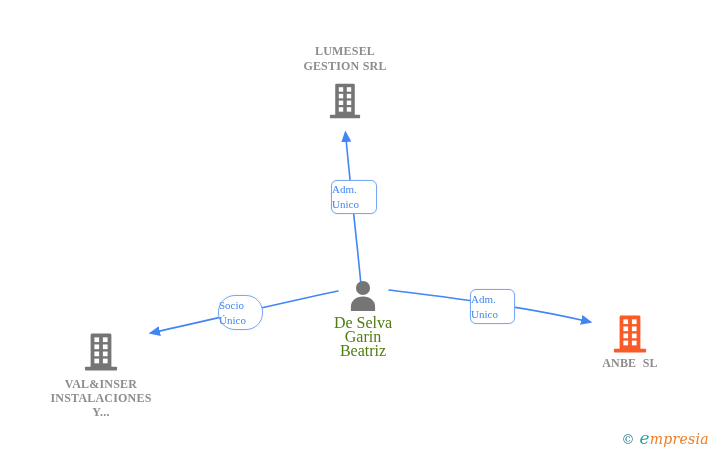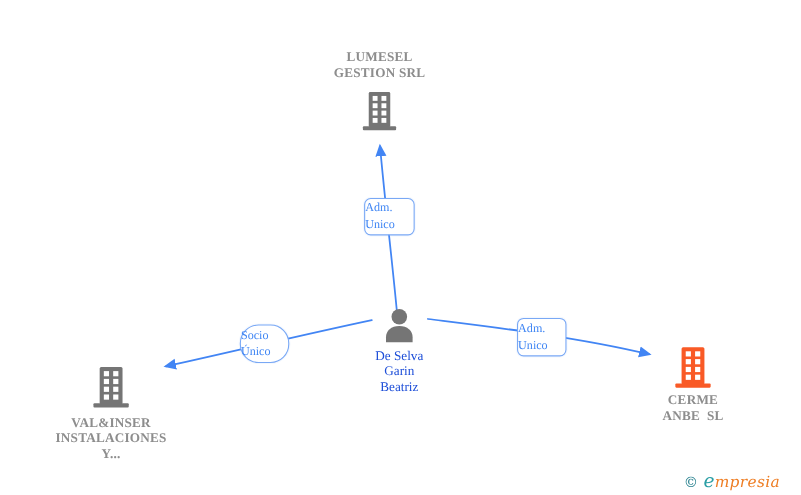--- a/index.html
+++ b/index.html
@@ -4,21 +4,21 @@
 <style>
   html,body{margin:0;padding:0;background:#fff;}
   .canvas{
     position:relative;width:728px;height:450px;background:#ffffff;overflow:hidden;
     font-family:"Liberation Sans", sans-serif;
   }
   .edges{position:absolute;left:0;top:0;z-index:1;}
   .edge{stroke:#4285f4;stroke-width:1.6;fill:none;stroke-linecap:round;}
   .node{position:absolute;z-index:2;text-align:center;cursor:pointer;}
   .node-label{color:#8d8d8d;font-size:12px;font-weight:bold;line-height:15px;letter-spacing:.2px;}
-  .person-name{color:#1d4ed8;font-size:12px;font-weight:normal;line-height:14px;margin-top:4px;}
+  .person-name{color:#4d7c0f;font-size:16px;font-weight:normal;line-height:14px;margin-top:4px;}
   .lbl-line{display:block;white-space:pre;font-family:Liberation Serif, serif;}
   .icon{display:inline-block;vertical-align:top;}
   .gray-icon{color:#757575;}
   .orange-icon{color:#f95a26;}
   .edge-label{
     position:absolute;z-index:2;background:#ffffff;
     border:1.5px solid #79a8f5;border-radius:6px;
     color:#4086f4;font-size:11px;line-height:15px;text-align:left;
     display:flex;flex-direction:column;justify-content:center;
     box-sizing:border-box;box-shadow:0 0 0 1px rgba(121,168,245,0.08);
@@ -98,21 +98,20 @@
       <span class="lbl-line">INSTALACIONES</span>
       <span class="lbl-line">Y...</span>
     </div>
   </div>
 
   <div class="node" style="left:550px;top:315px;width:160px;">
     <svg class="icon orange-icon" width="34" height="38">
         <use href="#sym-building"></use>
       </svg>
     <div class="node-label" style="margin-top:3px;">
-      <span class="lbl-line">CERME</span>
       <span class="lbl-line">ANBE  SL</span>
     </div>
   </div>
 
   <div class="edge-label" style="left:331px;top:180px;width:46px;height:34px;">
     <span class="lbl-line">Adm.</span>
     <span class="lbl-line">Unico</span>
   </div>
   <div class="edge-label" style="left:218px;top:295px;width:45px;height:35px;border-radius:17px;">
     <span class="lbl-line">Socio</span>

